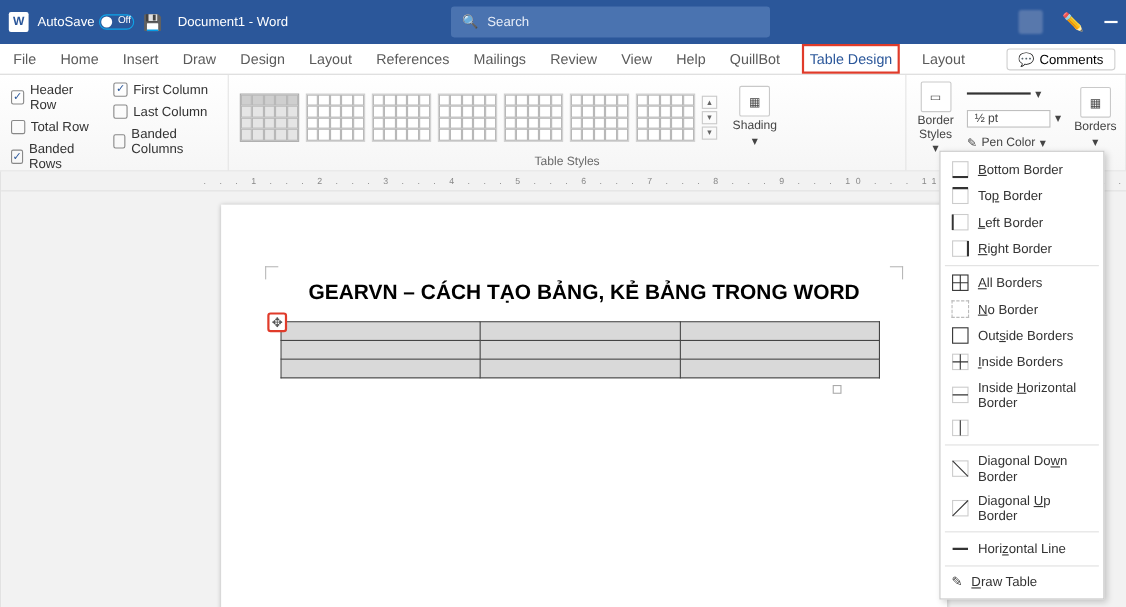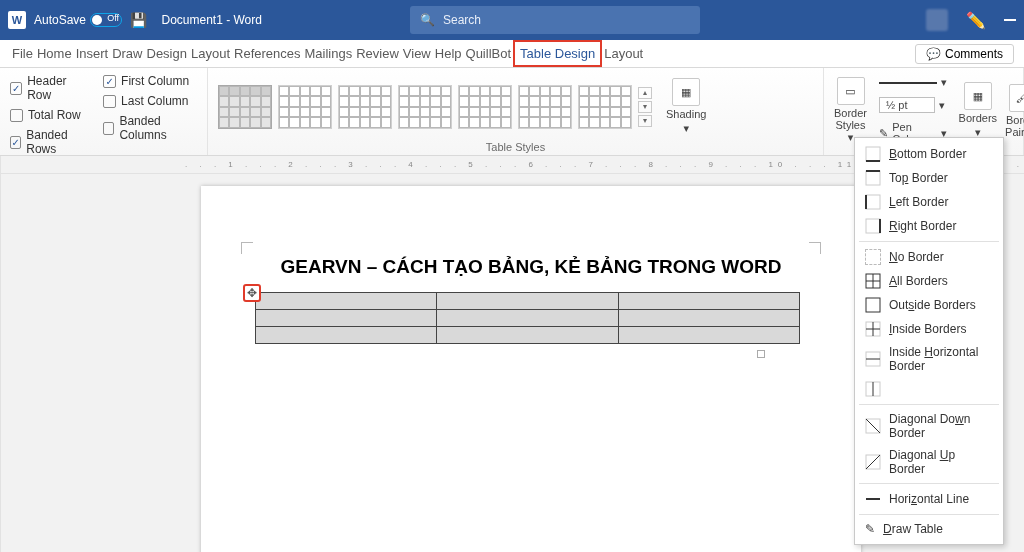--- a/index.html
+++ b/index.html
@@ -15,21 +15,21 @@
 .autosave-toggle span { position: absolute; right: 2px; top: -1px; font-size: 9px; }
 .save-icon { font-size: 14px; }
 .titlebar .doc-title { font-size: 12px; margin-left: 6px; }
 .searchbar { position: absolute; left: 410px; top: 6px; width: 290px; height: 28px; background: #4a73b0; border-radius: 3px; display: flex; align-items: center; padding: 0 10px; color: #e8eef8; gap: 8px; }
 .titlebar .right { position: absolute; right: 8px; display: flex; align-items: center; gap: 18px; }
 .avatar-blur { width: 22px; height: 22px; background: #6b86b5; border-radius: 3px; filter: blur(1px); opacity: .7; }
 .brush-ic { font-size: 16px; }
 .min-ic { width: 12px; height: 2px; background: #fff; }
 
 
-.tabs { height: 28px; display: flex; align-items: center; padding: 0 10px; background: #fff; border-bottom: 1px solid #d9d9d9; position: relative; }
+.tabs { height: 28px; display: flex; align-items: center; padding: 0 10px; gap: 18px; background: #fff; border-bottom: 1px solid #d9d9d9; position: relative; }
 .tab { font-size: 13px; color: #5a5a5a; cursor: pointer; padding: 4px 2px; }
 .tab.active-box { border: 2px solid #e03b2a; padding: 4px 5px; color: #2b579a; }
 .comments-btn { position: absolute; right: 10px; border: 1px solid #cfcfcf; border-radius: 3px; padding: 2px 10px; font-size: 12px; display: flex; align-items: center; gap: 4px; }
 
 
 .ribbon { height: 88px; background: linear-gradient(#fff,#f6f6f6); border-bottom: 1px solid #d9d9d9; display: flex; }
 .rgroup { border-right: 1px solid #e4e4e4; padding: 6px 10px 2px 10px; display: flex; flex-direction: column; justify-content: space-between; }
 .rgroup-body { display: flex; gap: 14px; flex: 1; }
 .rgroup-label { text-align: center; font-size: 11px; color: #6a6a6a; padding-top: 2px; }
 .col { display: flex; flex-direction: column; gap: 6px; }
@@ -43,21 +43,21 @@
 .style-thumb .c { border: 0.5px solid #b8b8b8; }
 .style-thumb.first .c { background: #e5e5e5; }
 .style-thumb.first .c:nth-child(-n+5) { background: #cfcfcf; }
 .gallery-more { width: 14px; display: flex; flex-direction: column; gap: 2px; }
 .gallery-more div { height: 12px; border: 1px solid #c9c9c9; display: flex; align-items: center; justify-content: center; font-size: 8px; color: #666; }
 
 
 .btn-col { display: flex; flex-direction: column; align-items: center; gap: 2px; font-size: 11px; color: #444; text-align: center; }
 .btn-col .ic { width: 28px; height: 28px; border: 1px solid #c9c9c9; border-radius: 2px; background: #fff; display: flex; align-items: center; justify-content: center; }
 .small-row { display: flex; align-items: center; gap: 4px; font-size: 11px; color: #444; border: 1px solid transparent; padding: 1px 3px; }
-.pt-box { border: 1px solid #bfbfbf; padding: 1px 6px; background: #fff; width: 56px; }
+.pt-box { border: 1px solid #bfbfbf; padding: 1px 6px; background: #fff; width: 76px; }
 .pen-line { width: 58px; height: 2px; background: #333; }
 
 
 .workspace { position: absolute; top: 156px; left: 0; right: 0; bottom: 0; display: flex; }
 .vruler { width: 20px; background: #f2f2f2; border-right: 1px solid #e2e2e2; }
 .docarea { flex: 1; background: #f2f2f2; position: relative; }
 .hruler { height: 18px; background: #f2f2f2; border-bottom: 1px solid #e2e2e2; font-size: 8px; color: #888; display: flex; align-items: center; padding-left: 184px; letter-spacing: 5px; white-space: nowrap; overflow: hidden; }
 .page { position: absolute; left: 200px; top: 30px; width: 660px; height: 500px; background: #fff; box-shadow: 0 0 4px rgba(0,0,0,.25); padding: 70px 50px; }
 .corner { position: absolute; width: 12px; height: 12px; border: 1px solid #b8b8b8; }
 .corner.tl { top: 56px; left: 40px; border-right: none; border-bottom: none; }
@@ -414,32 +414,32 @@
     </div>
   <div class="menu-item">
       <svg class="bicon">
         <rect x="1" y="1" width="14" height="14" fill="none" stroke="#ccc"></rect>
         <line x1="15" y1="1" x2="15" y2="15" stroke="#333" stroke-width="2"></line>
       </svg>
       <span><span class="underline">R</span>ight Border</span>
     </div>
   <div class="menu-sep"></div>
   <div class="menu-item">
-      <span class="menu-icon noborder"></span>
-      <span><span class="underline">N</span>o Border</span>
-    </div>
-  <div class="menu-item">
       <svg class="bicon">
         <rect x="1" y="1" width="14" height="14" fill="none" stroke="#333"></rect>
         <line x1="8" y1="1" x2="8" y2="15" stroke="#333"></line>
         <line x1="1" y1="8" x2="15" y2="8" stroke="#333"></line>
       </svg>
       <span><span class="underline">A</span>ll Borders</span>
     </div>
   <div class="menu-item">
+      <span class="menu-icon noborder"></span>
+      <span><span class="underline">N</span>o Border</span>
+    </div>
+  <div class="menu-item">
       <svg class="bicon">
         <rect x="1" y="1" width="14" height="14" fill="none" stroke="#333"></rect>
       </svg>
       <span>Out<span class="underline">s</span>ide Borders</span>
     </div>
   <div class="menu-item">
       <svg class="bicon">
         <rect x="1" y="1" width="14" height="14" fill="none" stroke="#ccc"></rect>
         <line x1="8" y1="1" x2="8" y2="15" stroke="#333"></line>
         <line x1="1" y1="8" x2="15" y2="8" stroke="#333"></line>

